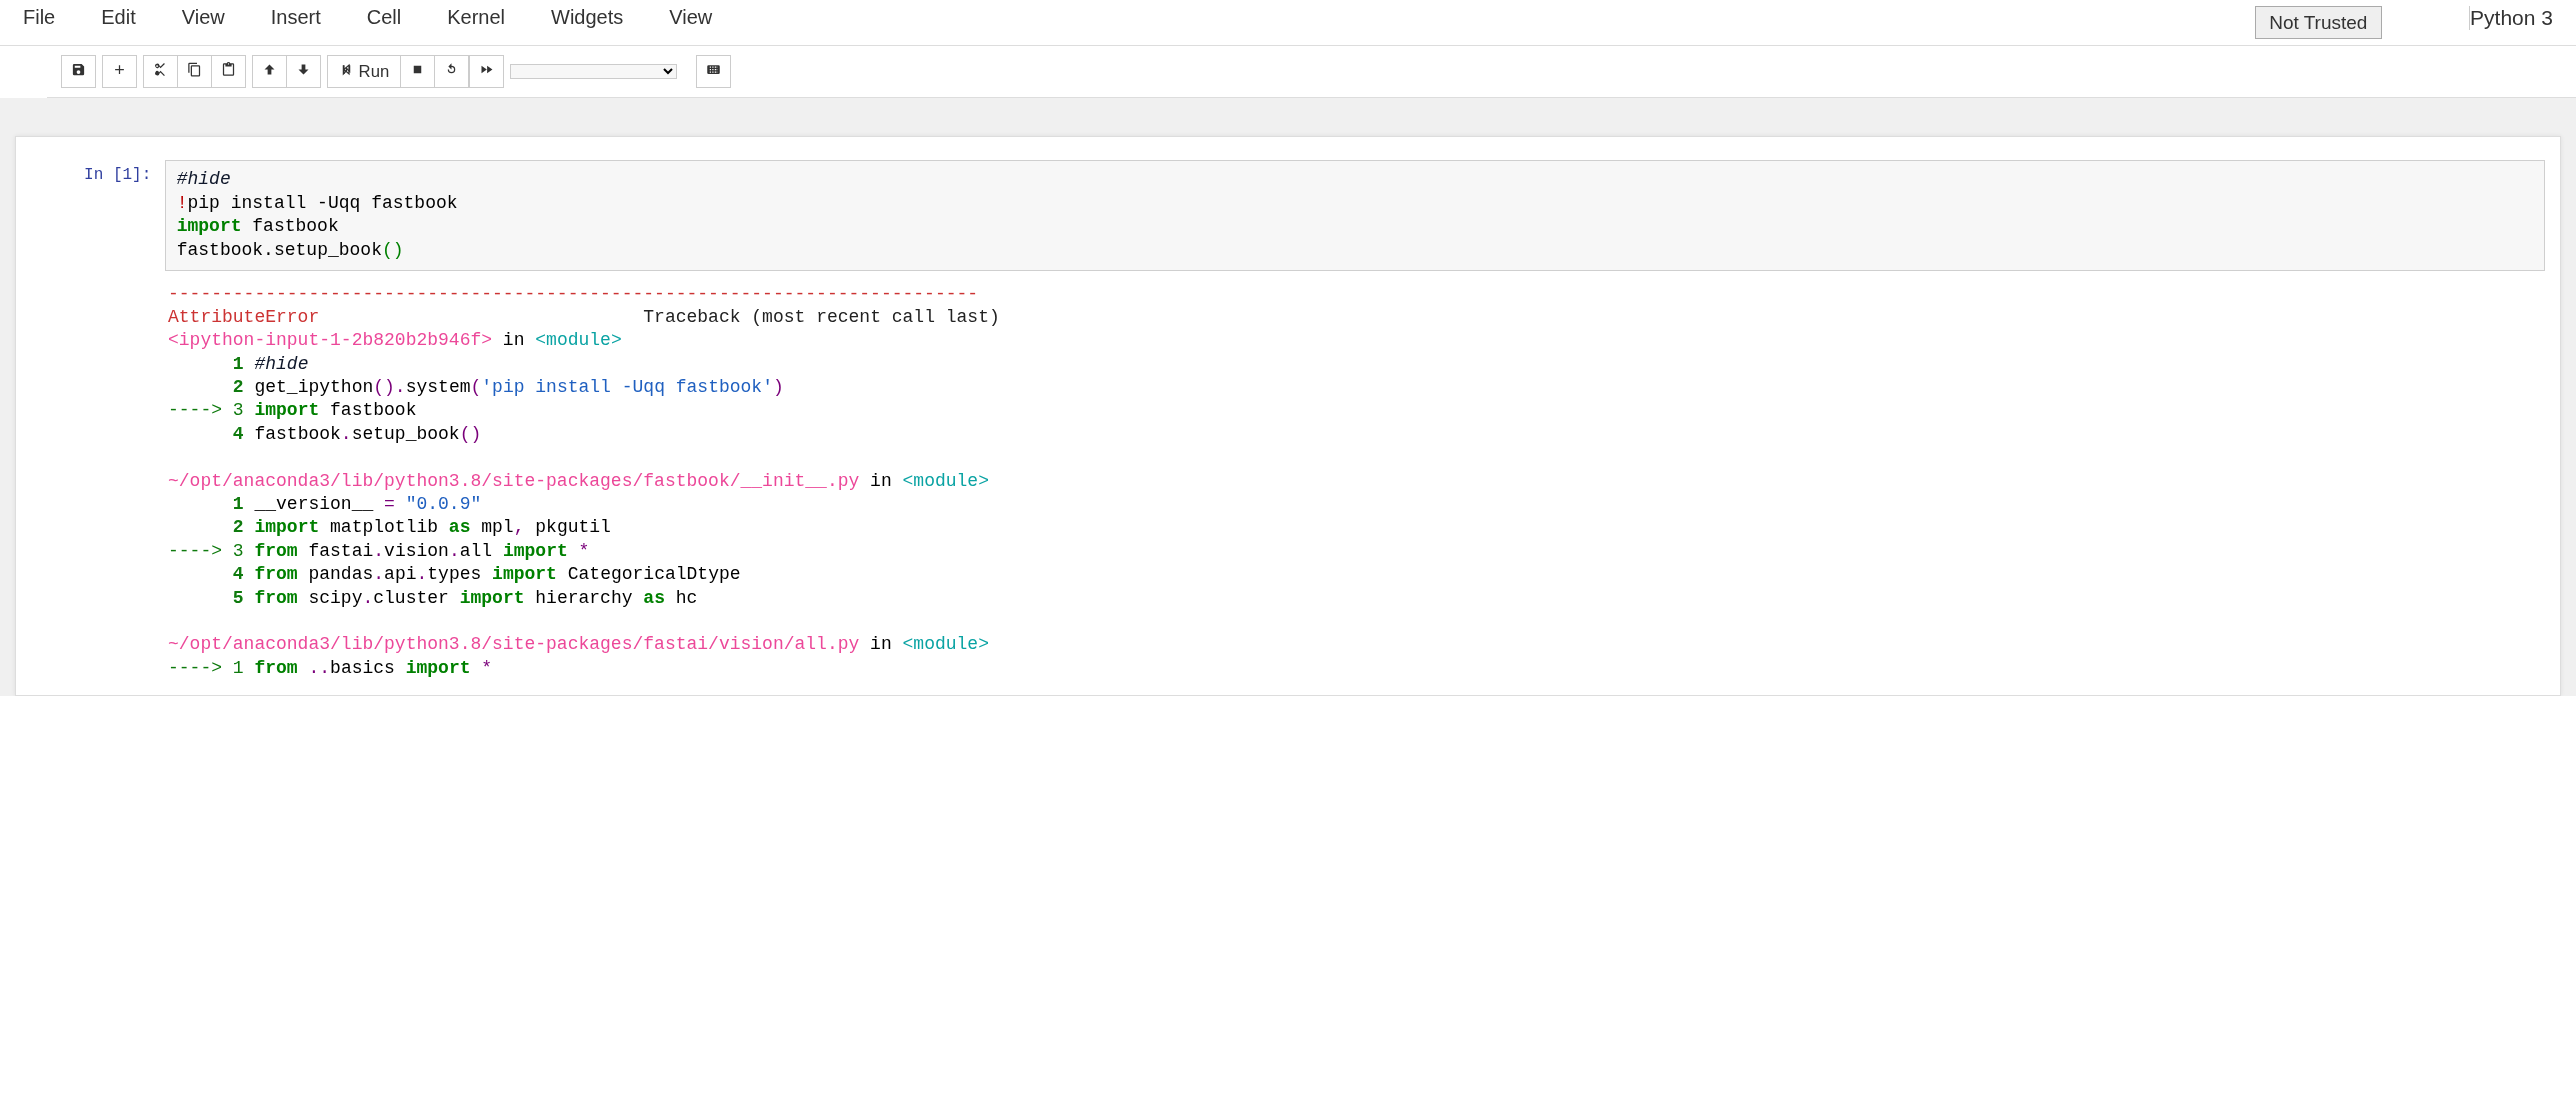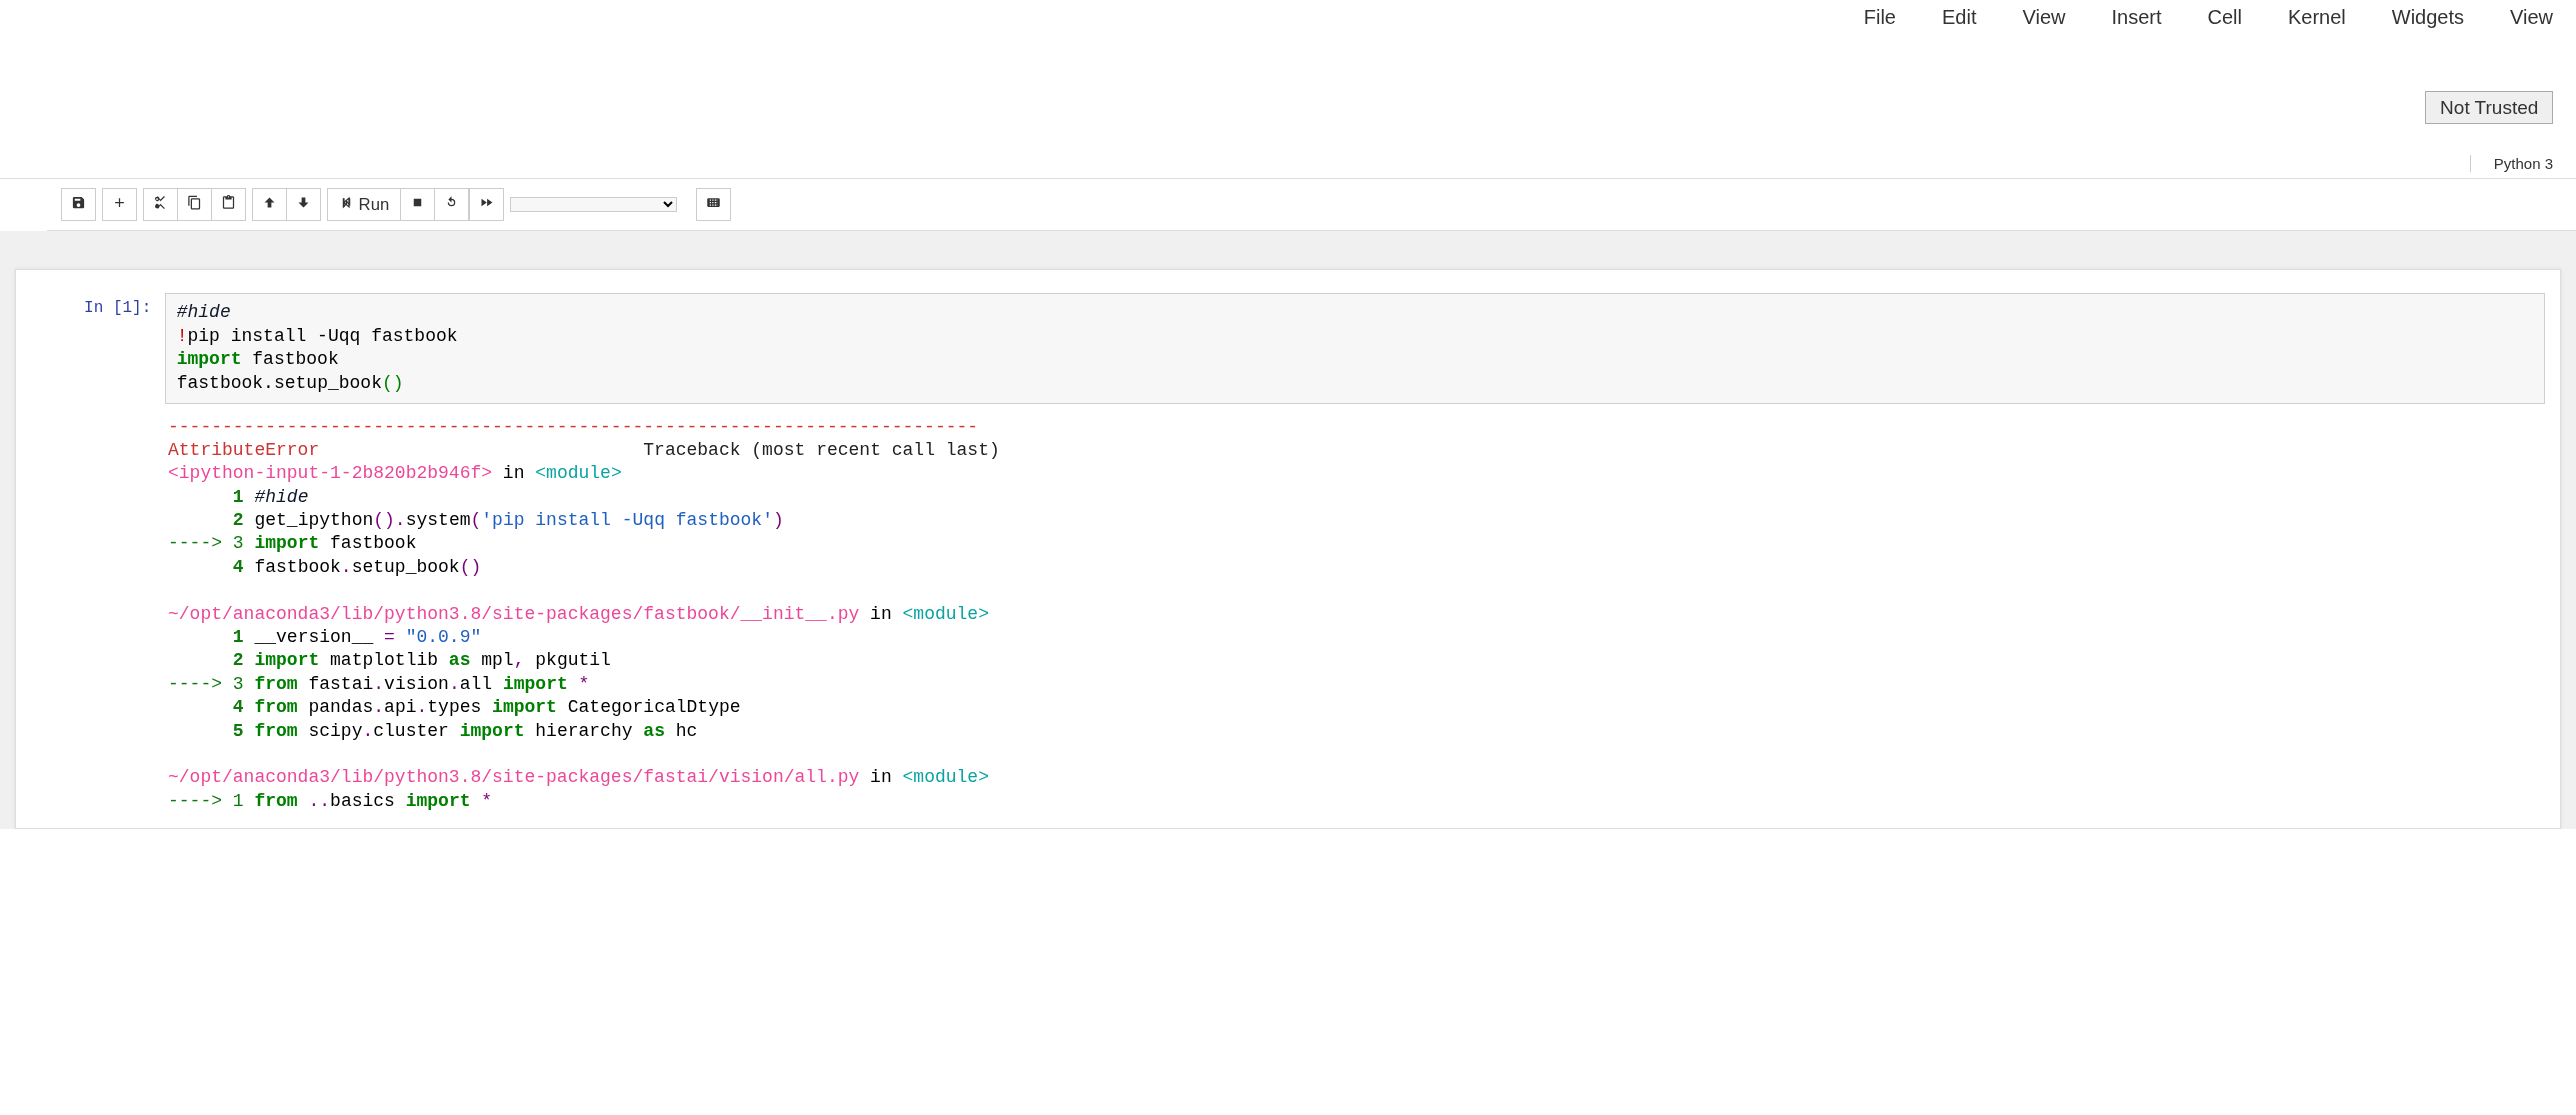--- a/index.html
+++ b/index.html
@@ -1,22 +1,22 @@
 <!DOCTYPE html>
 <html style="font-size:12px"><head>
 <meta charset="utf-8">
 <style>
 * { box-sizing: border-box; margin: 0; padding: 0; }
 body { font-family: -apple-system, BlinkMacSystemFont, "Segoe UI", Helvetica, Arial, sans-serif; background: #fff; font-size: 20px; }
-.menubar { display: flex; align-items: flex-end; padding: 6px 23px; border-bottom: 0.8px solid #ddd; gap: 31px; flex-direction: column; }
+.menubar { display: flex; align-items: flex-start; padding: 6px 23px; border-bottom: 0.8px solid #ddd; gap: 72px; }
 .menubar-left { display: flex; gap: 46px; }
 .menu-item { color: #333; cursor: pointer; }
 .spacer { flex: 1; }
 .not-trusted { border: 0.8px solid #aaa; padding: 4.6px 13.7px; color: #333; font-size: 19px; }
-.kernel-name { color: #333; font-size: 15px; border-left: 1.5px solid #ccc; padding-left: 23px; margin-left: 15px; }
+.kernel-name { color: #333; font-size: 21px; border-left: 1.5px solid #ccc; margin-left: 15px; }
 .toolbar { display: flex; align-items: center; padding: 9px 13.7px; border-bottom: 0.8px solid #ddd; gap: 6px; background: #fff; margin-left: 47px; }
 .btn { border: 0.8px solid #ccc; background: #fff; padding: 4.6px 9px; min-width: 33px; height: 33px; display: inline-flex; align-items: center; justify-content: center; cursor: pointer; font-size: 16.7px; color: #333; }
 .btn svg { width: 15px; height: 15px; fill: #333; }
 .btn-group { display: inline-flex; }
 .btn-group .btn { border-radius: 0; margin-left: -0.8px; }
 .btn-group .btn:first-child { margin-left: 0; }
 .run-btn { padding: 4.6px 10.7px; gap: 4.6px; }
 .cell-type { border: 0.8px solid #ccc; padding: 5.3px 9px; font-size: 18px; width: 167px; background: #f7f7f7; height: 15px; }
 .content-bg { background: #f0f0f0; padding-top: 38px; min-height: 456px; }
 .notebook { background: #fff; margin: 0 15px; border: 0.8px solid #ddd; box-shadow: 0 0 4.6px rgba(0,0,0,0.08); padding-top: 15px; }

